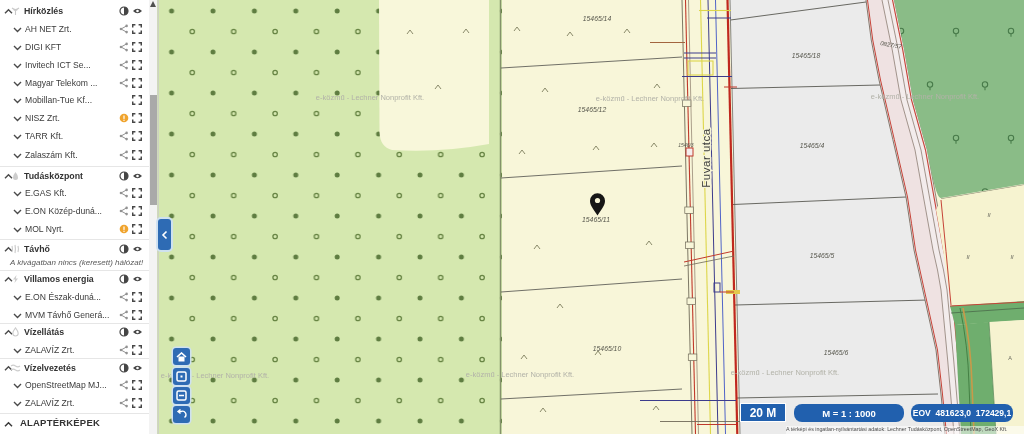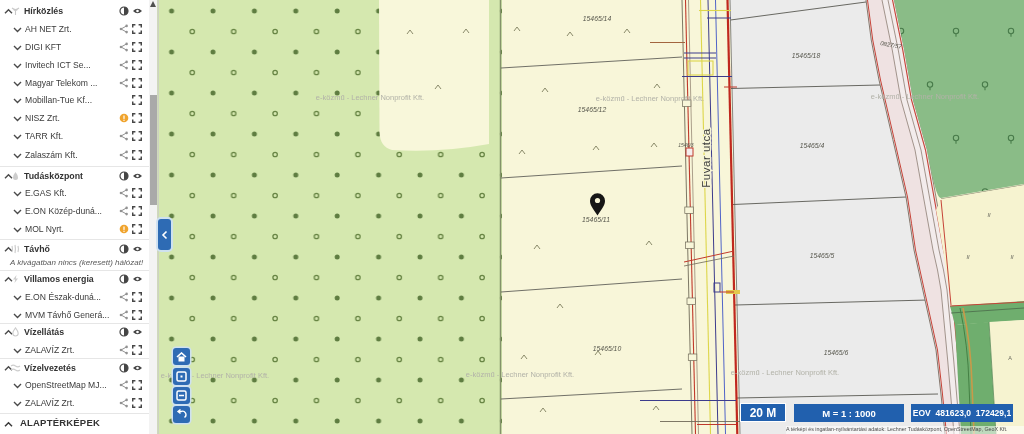--- a/index.html
+++ b/index.html
@@ -9,21 +9,21 @@
 .grp .nm{font-weight:700;color:#333;font-size:8.8px}
 .car{position:absolute;left:3px;top:4px}
 .cvd{position:absolute;left:12px;top:4px}
 .gic{position:absolute;left:10px;top:3px}
 .gnm{position:absolute;left:24px}
 .cnm{position:absolute;left:25px}
 .ric{position:absolute;left:119px;top:3px;display:flex;gap:3px}
 .div{position:absolute;left:0;width:149px;height:1px;background:#e6e6e6}
 .note{position:absolute;left:10px;width:139px;font-size:8px;font-style:italic;color:#5a5a5a;white-space:nowrap}
 .mbtn{position:absolute;width:17px;height:17px;background:#2e6bb4;border-radius:3px;display:flex;align-items:center;justify-content:center;box-shadow:0 0 0 1.5px rgba(205,224,243,.95)}
-.bbar{position:absolute;height:18px;background:#2160ae;border-radius:0;color:#fff;font-weight:700;display:flex;align-items:center;justify-content:center}
+.bbar{position:absolute;height:18px;background:#2160ae;border-radius:8px;color:#fff;font-weight:700;display:flex;align-items:center;justify-content:center}
 </style>
 </head>
 <body>
 <div id="app">
 
 <div style="position:absolute;left:0;top:0;width:157px;height:434px;background:#fff"></div>
 <div id="rows">
 
 <div class="row grp" style="top:3px">
         <svg class="car" width="11" height="9">

